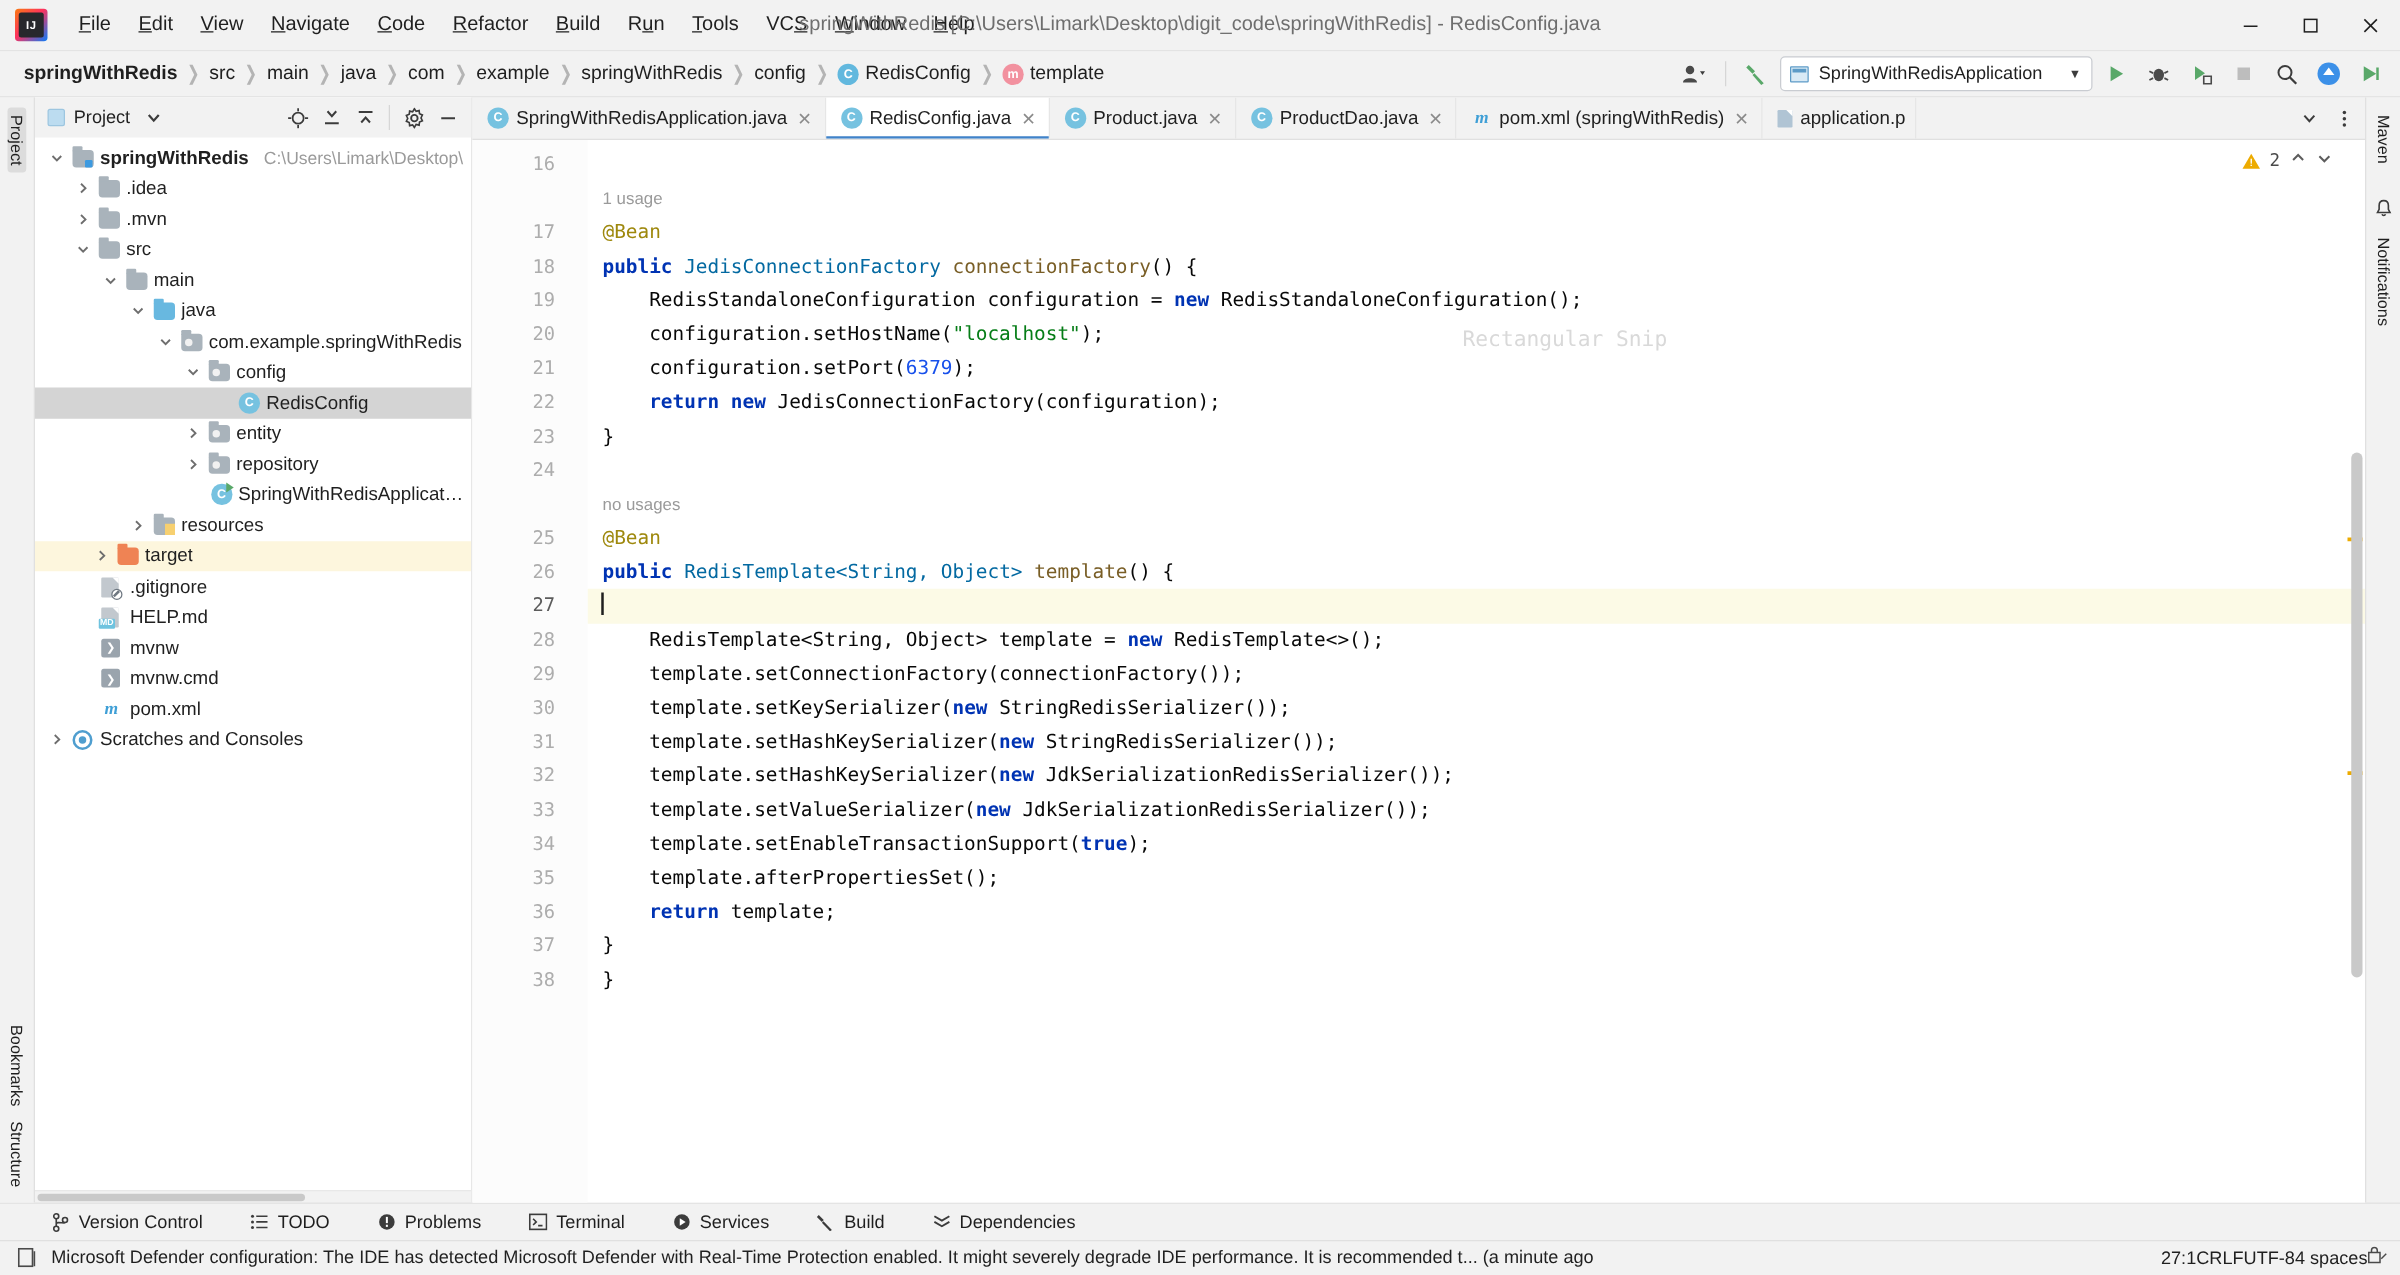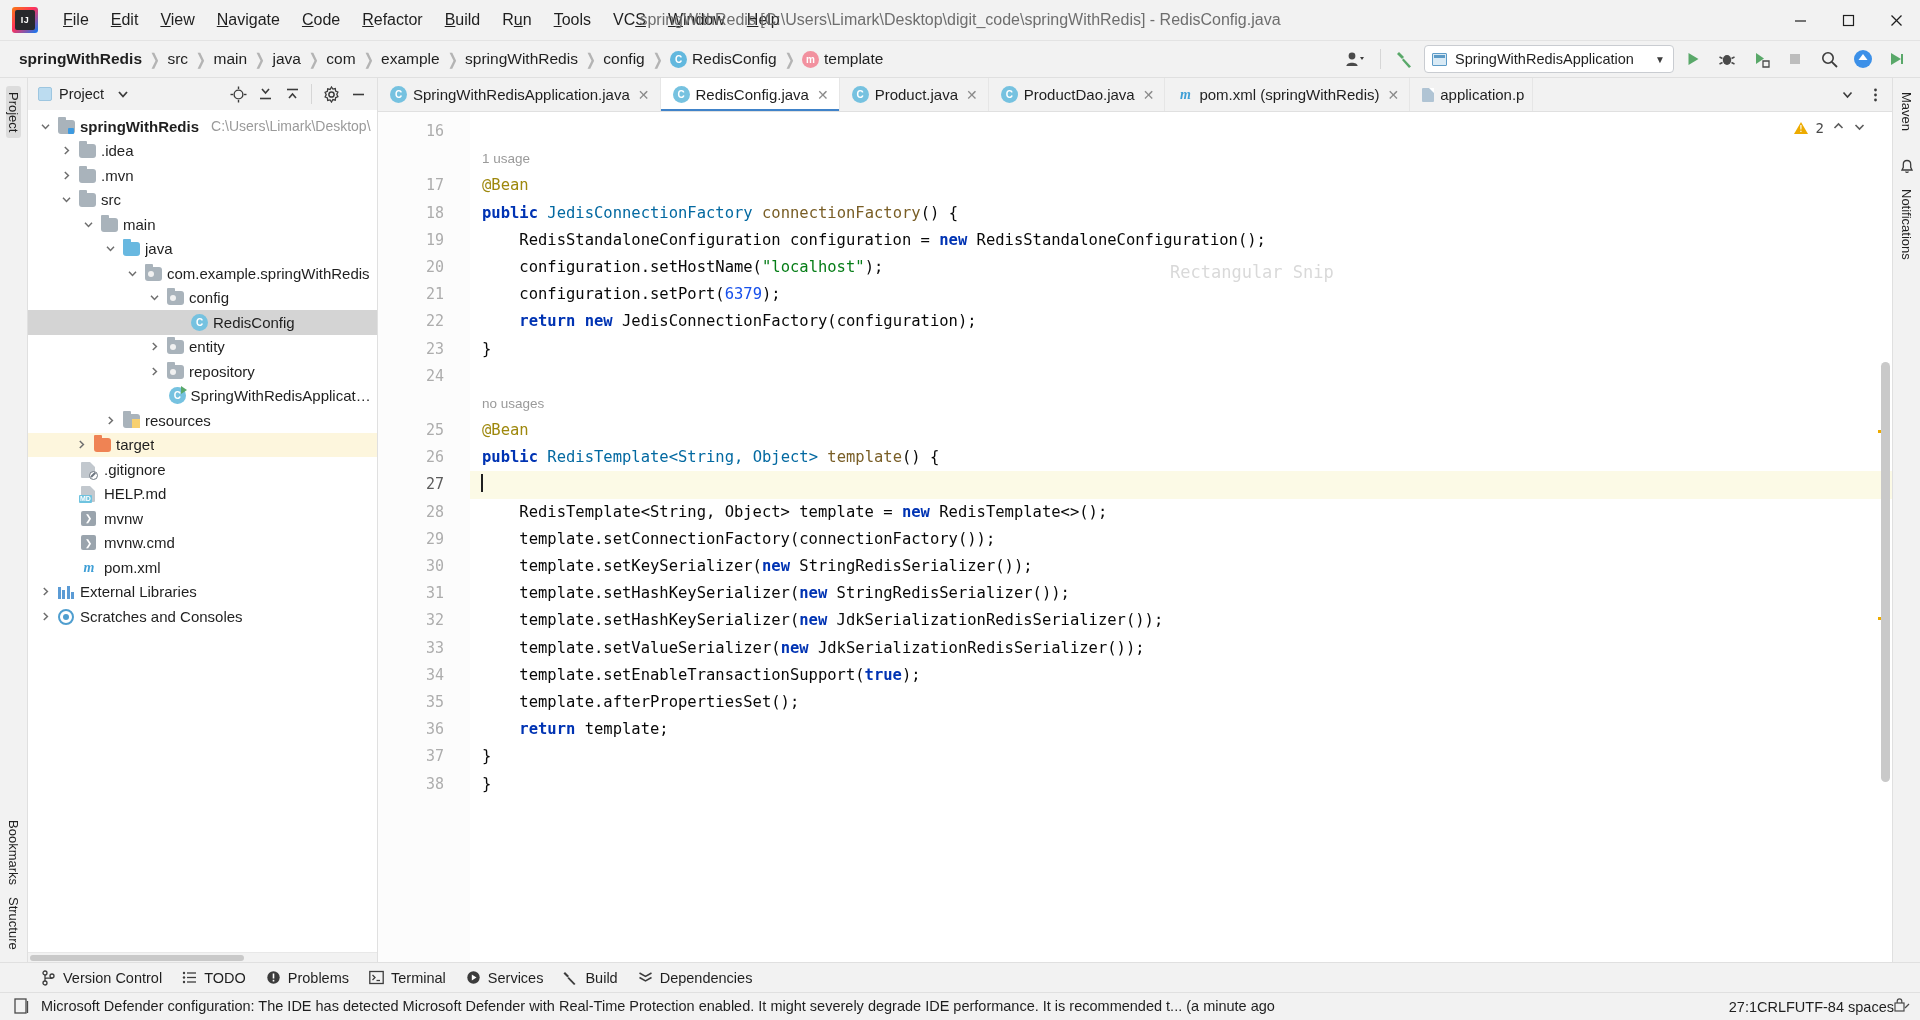--- a/index.html
+++ b/index.html
@@ -245,21 +245,21 @@
 
   .watermark {
     position: absolute; left: 700px; top: 150px; font-size: 17px;
     color: #d9d9d9; pointer-events: none; user-select: none;
   }
 
   
   .toolwin {
     height: 30px; min-height: 30px; background: #f2f2f2;
     border-top: 1px solid #e0e0e0; display: flex; 
-    padding-left: 36px; gap: 10px; font-size: 14.5px; color: #1f1f1f;
+    padding-left: 36px; gap: 28px; font-size: 14.5px; color: #1f1f1f;
   }
   .tw-item { display: flex; align-items: center; gap: 7px; cursor: default; padding: 3px 5px; border-radius: 3px;}
   .statusbar {
     height: 28px; min-height: 28px; background: #f2f2f2;
     border-top: 1px solid #e0e0e0; display: flex; align-items: center;
     padding: 0 10px 0 14px; font-size: 14.5px; color: #1f1f1f; gap: 14px;
   }
   .sb-msg { display:flex; gap:12px; overflow:hidden; white-space:nowrap;}
   .sb-right { margin-left: auto; display: flex; align-items: center; white-space:nowrap;}
   .sb-right span{cursor:default;}
@@ -659,36 +659,20 @@
         <span class="tlabel">mvnw.cmd</span>
       </div>
 
       <div class="trow" style="padding-left:53px">
         <span class="ticon" style="width:18px">
             <span class="ic-mvn" style="position:absolute;top:0">m</span>
           </span>
         <span class="tlabel">pom.xml</span>
       </div>
 
-      <div class="trow" style="padding-left:10px">
-        <span class="tarrow">
-            <svg width="11" height="11" viewBox="0 0 11 11">
-              <path d="M3.8 2 L7.4 5.5 L3.8 9" fill="none" stroke="#6e6e6e" stroke-width="1.5"></path>
-            </svg>
-          </span>
-        <span class="ticon">
-            <span class="ic-lib" style="position:absolute;top:1px">
-              <i style="height:12px"></i>
-              <i style="height:9px"></i>
-              <i style="height:13px"></i>
-              <i style="height:7px"></i>
-            </span>
-          </span>
-        <span class="tlabel">External Libraries</span>
-      </div>
 
       <div class="trow" style="padding-left:10px">
         <span class="tarrow">
             <svg width="11" height="11" viewBox="0 0 11 11">
               <path d="M3.8 2 L7.4 5.5 L3.8 9" fill="none" stroke="#6e6e6e" stroke-width="1.5"></path>
             </svg>
           </span>
         <span class="ticon">
             <span class="ic-scratch" style="position:absolute;top:0"></span>
           </span>

